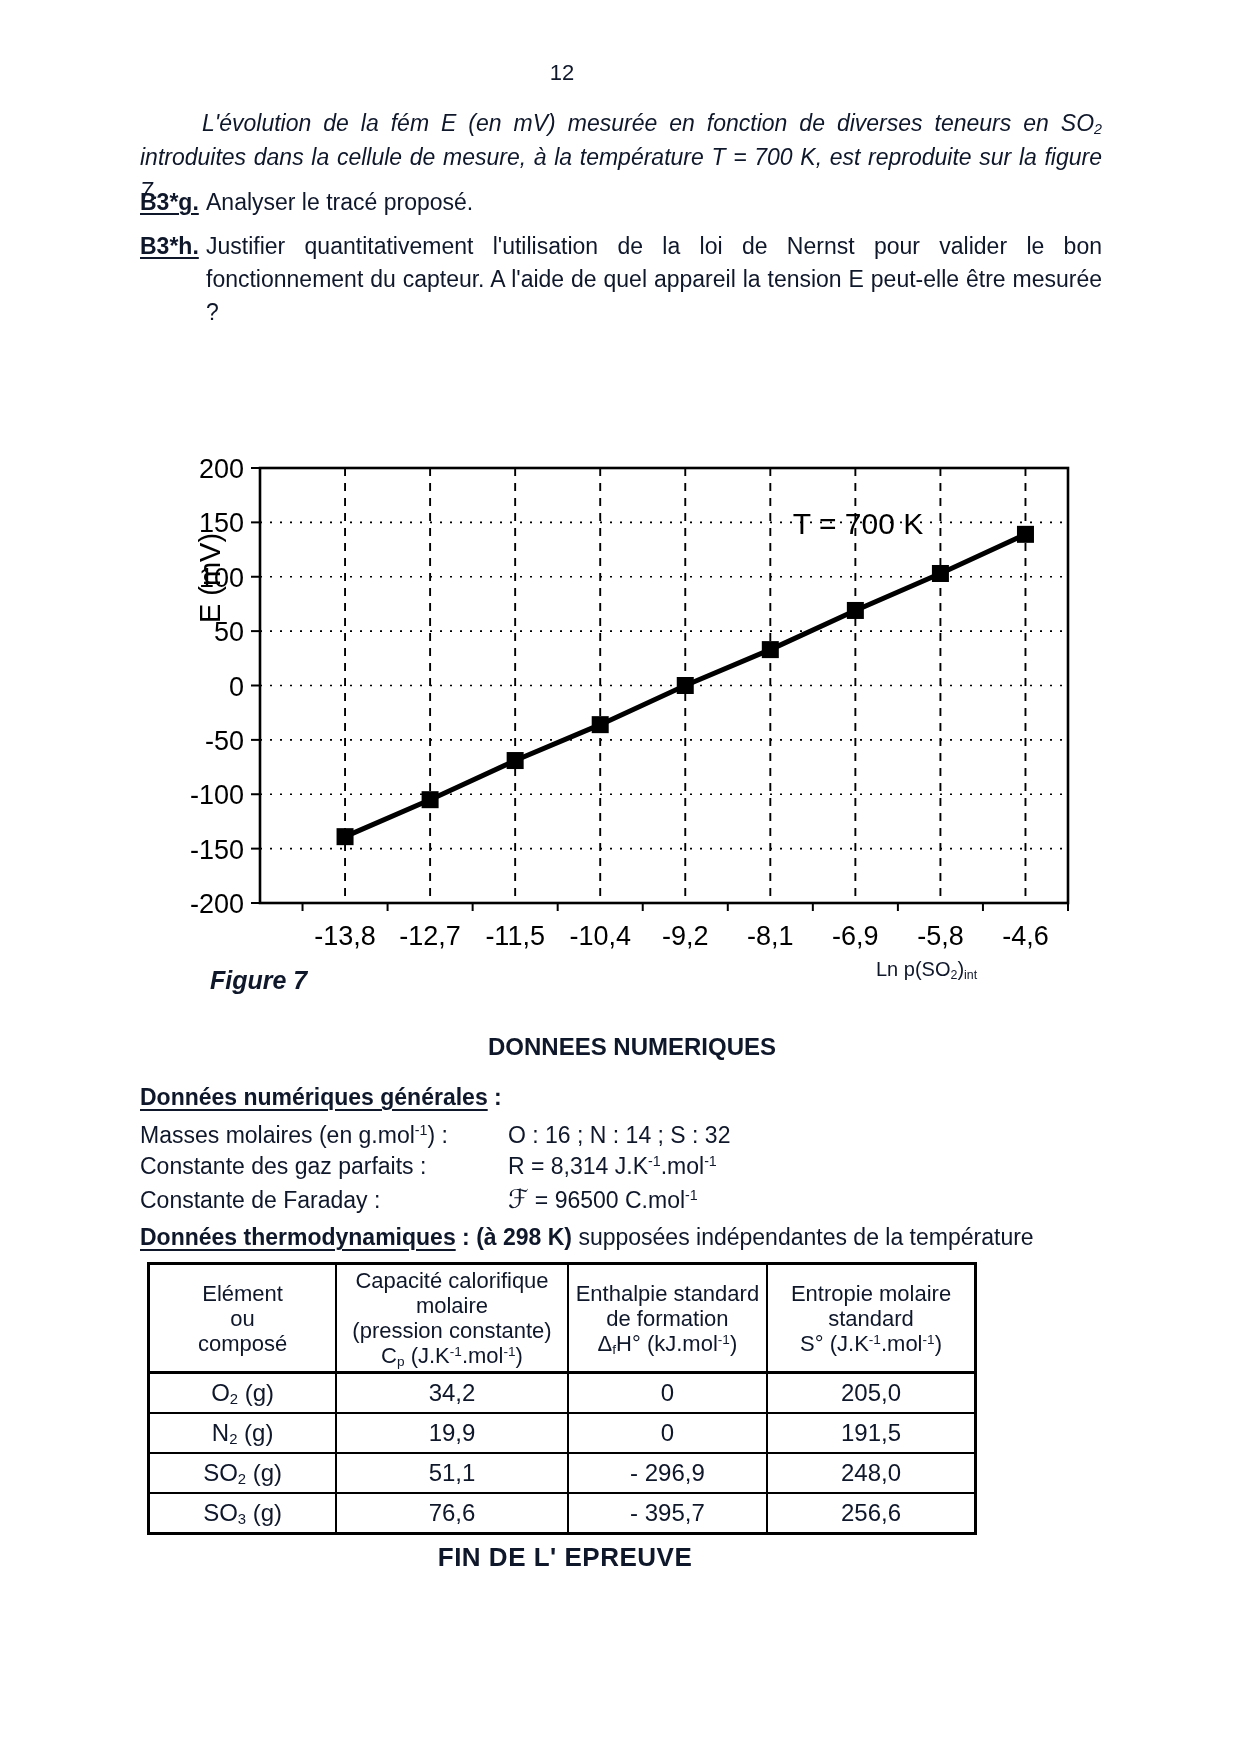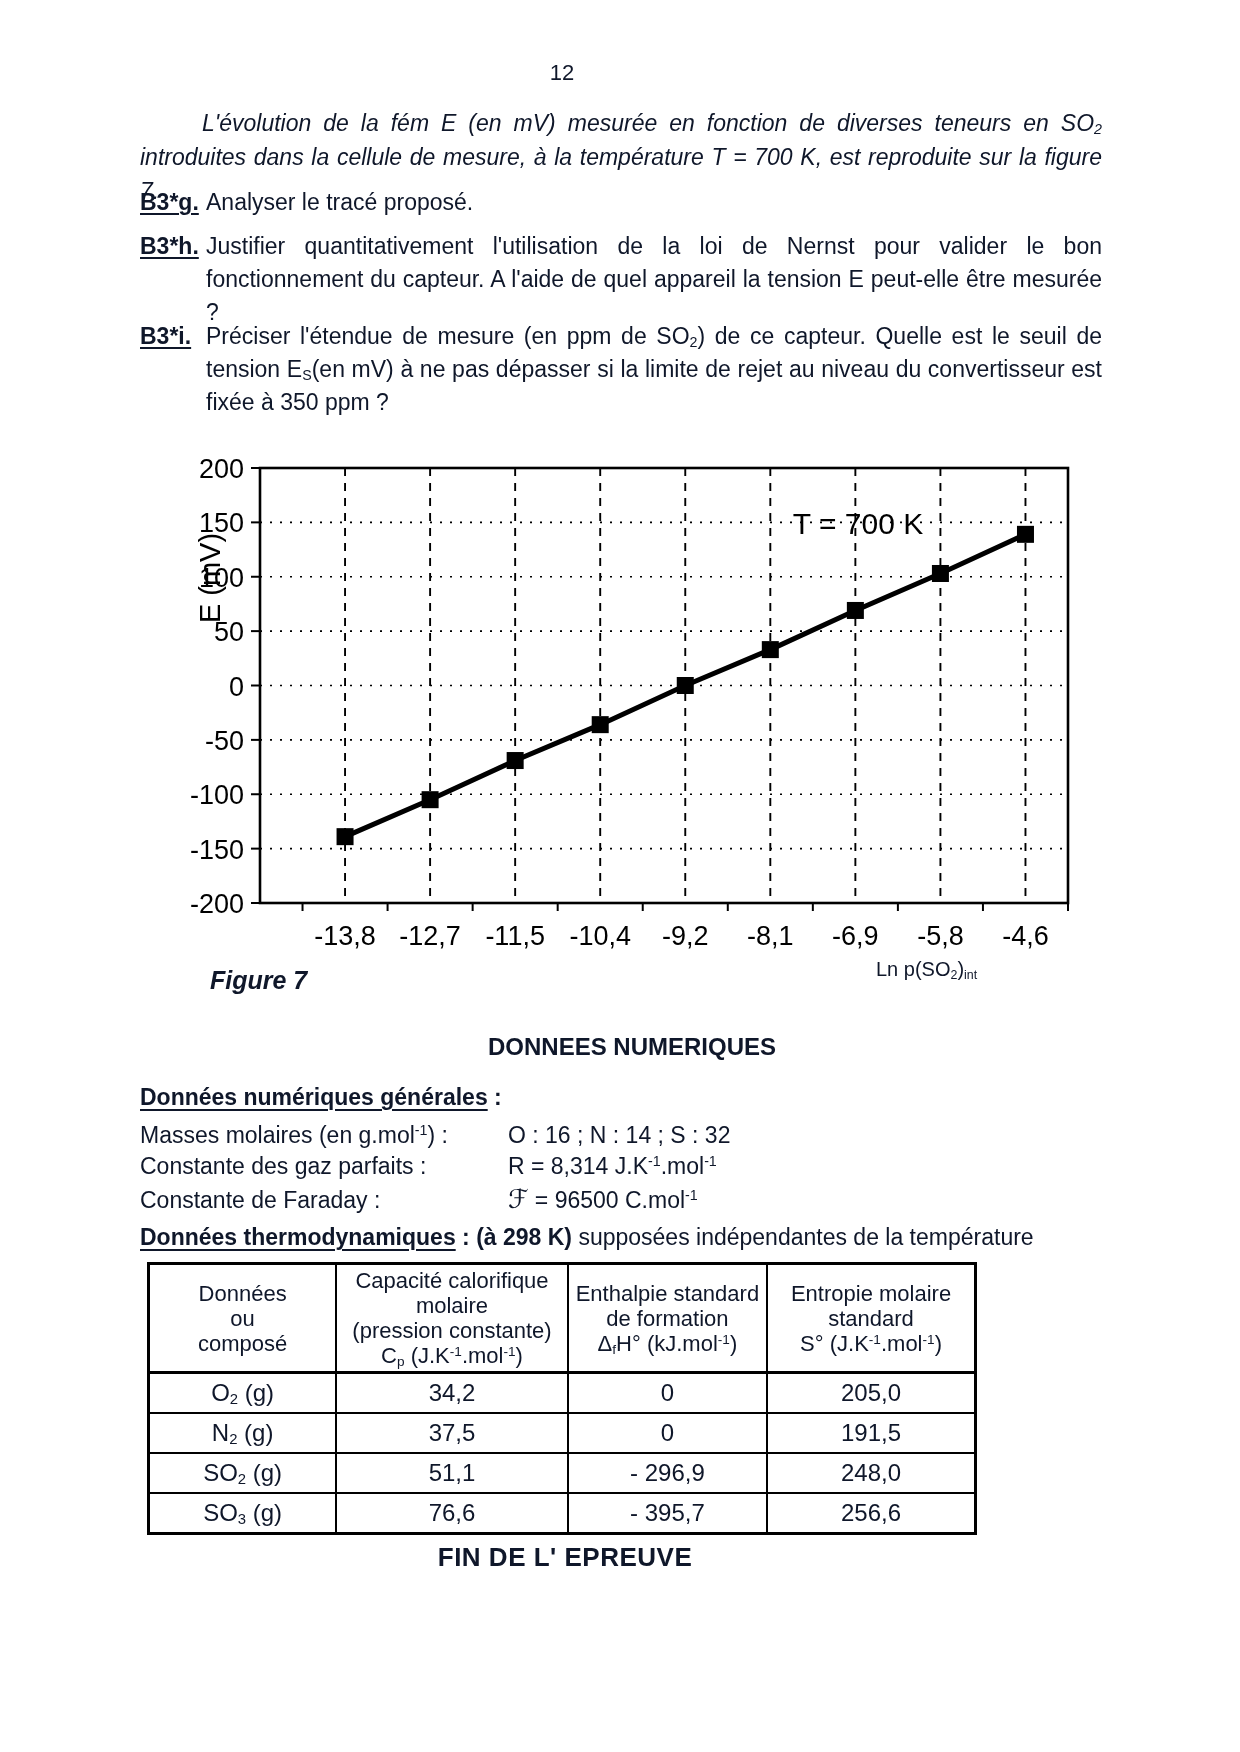--- a/index.html
+++ b/index.html
@@ -121,24 +121,20 @@
   <div class="question q-g">
     <span class="qlabel">B3*g.</span>
     <div class="qtext">Analyser le tracé proposé.</div>
   </div>
 
   <div class="question q-h">
     <span class="qlabel">B3*h.</span>
     <div class="qtext">Justifier quantitativement l'utilisation de la loi de Nernst pour valider le bon fonctionnement du capteur. A l'aide de quel appareil la tension E peut-elle être mesurée ?</div>
   </div>
 
-  <div class="question q-i">
-    <span class="qlabel">B3*i.</span>
-    <div class="qtext">Préciser l'étendue de mesure (en ppm de SO<sub>2</sub>) de ce capteur. Quelle est le seuil de tension E<sub>S</sub>(en mV) à ne pas dépasser si la limite de rejet au niveau du convertisseur est fixée à 350 ppm ?</div>
-  </div>
 
   <div class="chart">
     <svg id="chart-svg" width="920" height="545" viewBox="0 0 920 545" xmlns="http://www.w3.org/2000/svg">
         <line x1="70" y1="112.375" x2="878" y2="112.375" class="hgrid"></line>
         <line x1="70" y1="166.75" x2="878" y2="166.75" class="hgrid"></line>
         <line x1="70" y1="221.125" x2="878" y2="221.125" class="hgrid"></line>
         <line x1="70" y1="275.5" x2="878" y2="275.5" class="hgrid"></line>
         <line x1="70" y1="329.875" x2="878" y2="329.875" class="hgrid"></line>
         <line x1="70" y1="384.25" x2="878" y2="384.25" class="hgrid"></line>
         <line x1="70" y1="438.625" x2="878" y2="438.625" class="hgrid"></line>
@@ -233,21 +229,21 @@
 
   <table class="thermo-table">
     <colgroup>
       <col style="width:22.7%">
         <col style="width:28.0%">
         <col style="width:24.1%">
         <col style="width:25.2%">
     </colgroup>
     <thead>
       <tr>
-        <th>Données
+        <th>Elément
 ou
 composé</th>
         <th>Capacité calorifique
 molaire
 (pression constante)
 C<sub>p</sub> (J.K<sup>-1</sup>.mol<sup>-1</sup>)</th>
         <th>Enthalpie standard
 de formation
 Δ<sub>f</sub>H° (kJ.mol<sup>-1</sup>)</th>
         <th>Entropie molaire
@@ -257,21 +253,21 @@
     </thead>
     <tbody>
       <tr>
         <td>O<sub>2</sub> (g)</td>
         <td>34,2</td>
         <td>0</td>
         <td>205,0</td>
       </tr>
       <tr>
         <td>N<sub>2</sub> (g)</td>
-        <td>37,5</td>
+        <td>19,9</td>
         <td>0</td>
         <td>191,5</td>
       </tr>
       <tr>
         <td>SO<sub>2</sub> (g)</td>
         <td>51,1</td>
         <td>- 296,9</td>
         <td>248,0</td>
       </tr>
       <tr>

